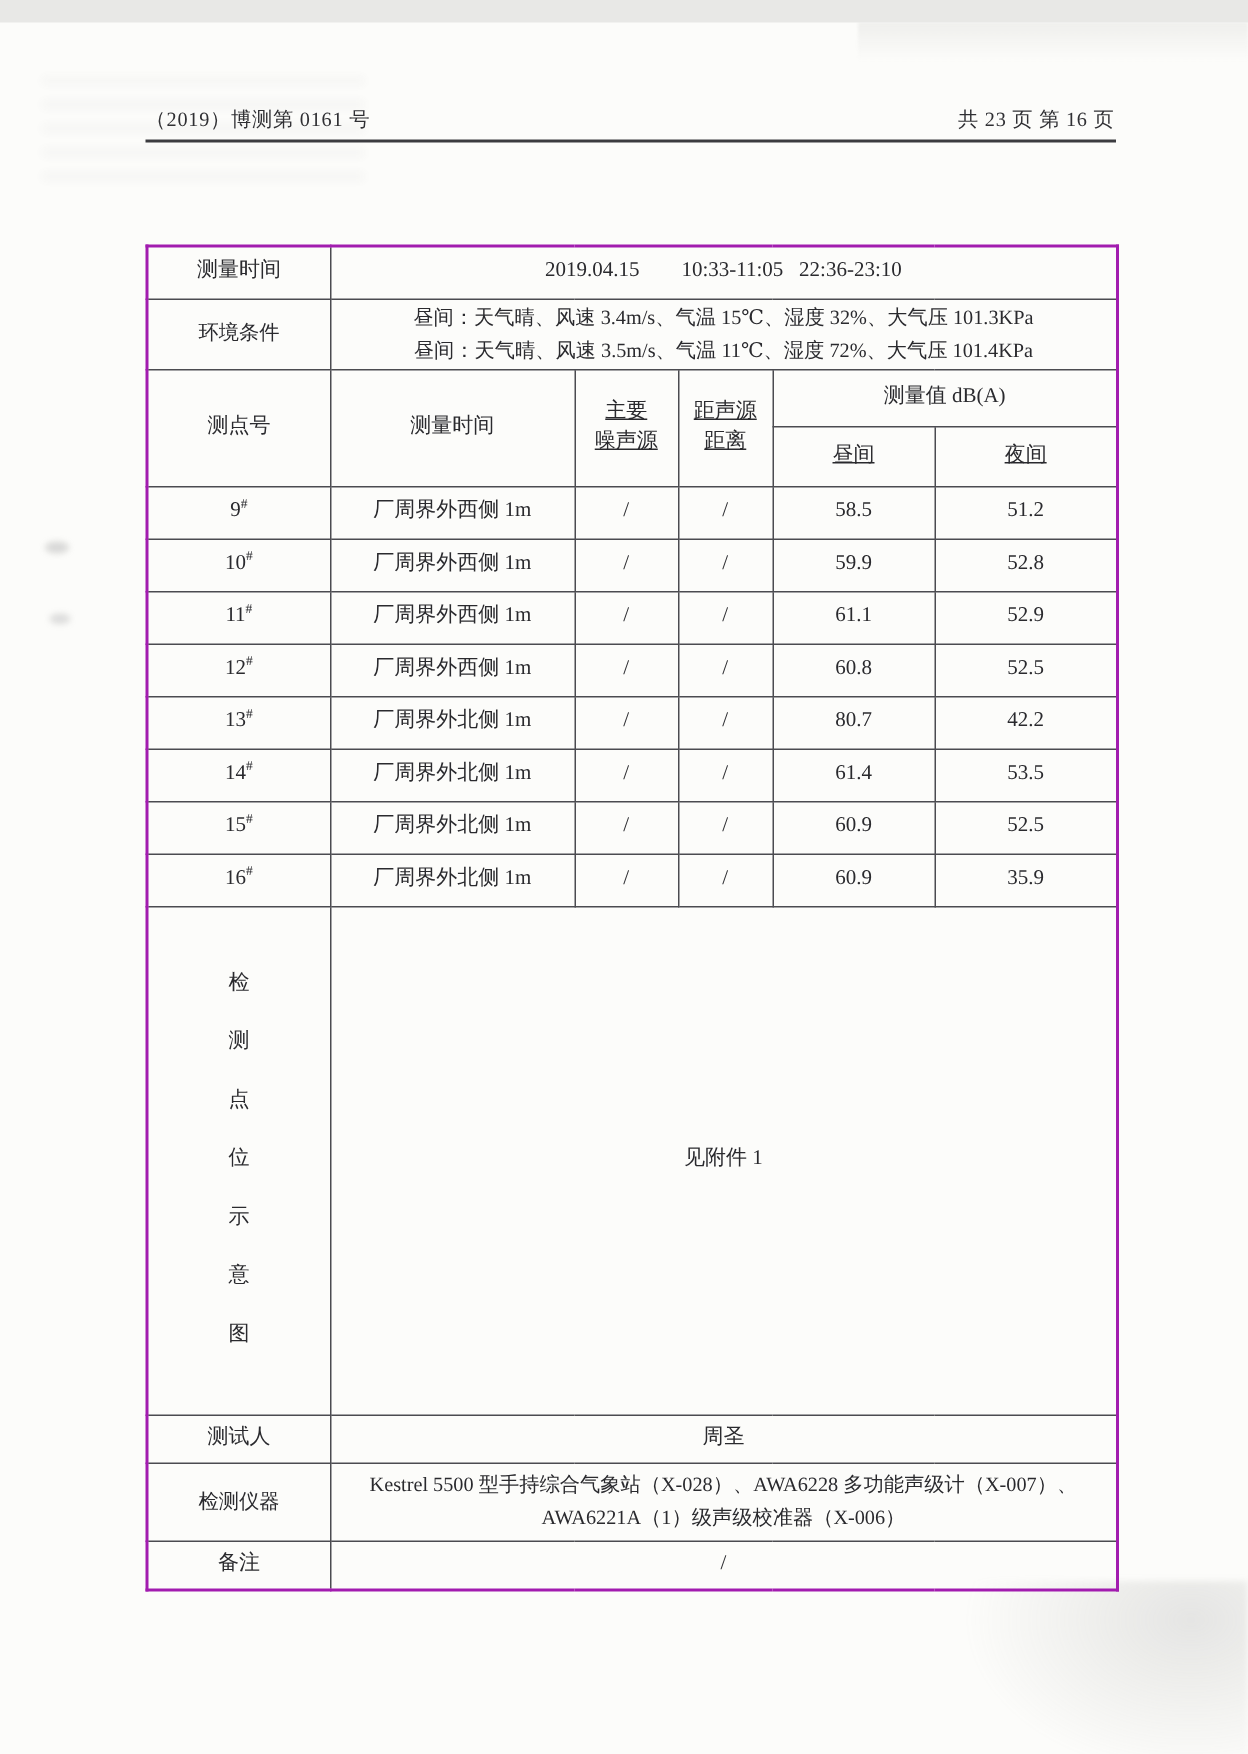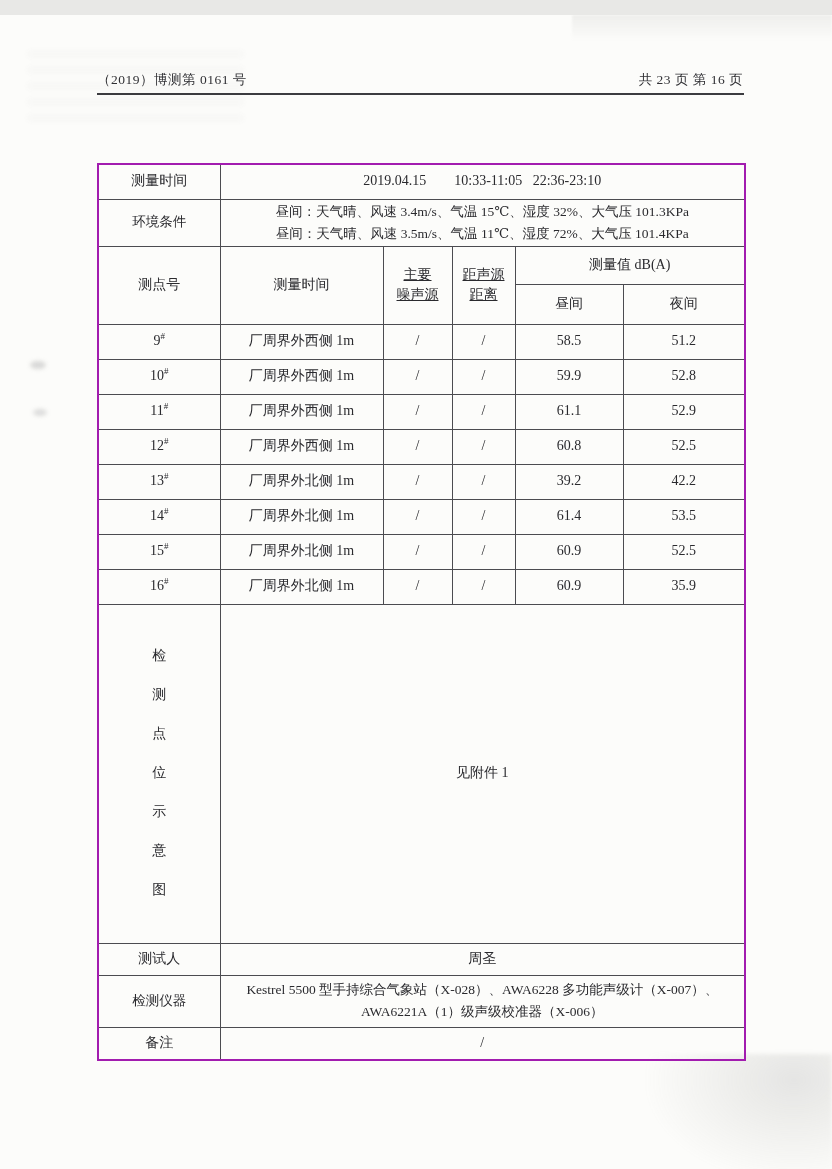--- a/index.html
+++ b/index.html
@@ -54,21 +54,21 @@
     border:1px solid #4b4b50;
     text-align:center; vertical-align:middle;
     padding:0 2px;
     line-height:1.35;
   }
   table.noise { border:2px solid #a21caf; }
   .r-time td   { height:35px; }
   .r-env td    { height:47px; font-size:13.5px; }
   .r-env .env-lines div { line-height:1.6; white-space:nowrap; }
   .r-head1 td  { height:38px; }
-  .r-head2 td  { height:40px; }
+  .r-head2 td  { height:40px;text-decoration:underline; }
   tr.data-row td { height:35px; }
   .r-sketch td { height:339px; }
   .r-tester td { height:32px; }
   .r-instr td  { height:52px; font-size:13.5px; }
   .r-instr .instr-lines div { line-height:1.65; white-space:nowrap; }
   .r-remark td { height:33px; }
   .pre { white-space:pre; }
   sup { font-size:9px; vertical-align:super; line-height:0; }
   .vert {
     display:flex; flex-direction:column; align-items:center; justify-content:center;
@@ -166,21 +166,21 @@
           <td>/</td>
           <td>/</td>
           <td>60.8</td>
           <td>52.5</td>
         </tr>
         <tr class="data-row">
           <td>13<sup>#</sup></td>
           <td>厂周界外北侧 1m</td>
           <td>/</td>
           <td>/</td>
-          <td>39.2</td>
+          <td>80.7</td>
           <td>42.2</td>
         </tr>
         <tr class="data-row">
           <td>14<sup>#</sup></td>
           <td>厂周界外北侧 1m</td>
           <td>/</td>
           <td>/</td>
           <td>61.4</td>
           <td>53.5</td>
         </tr>

